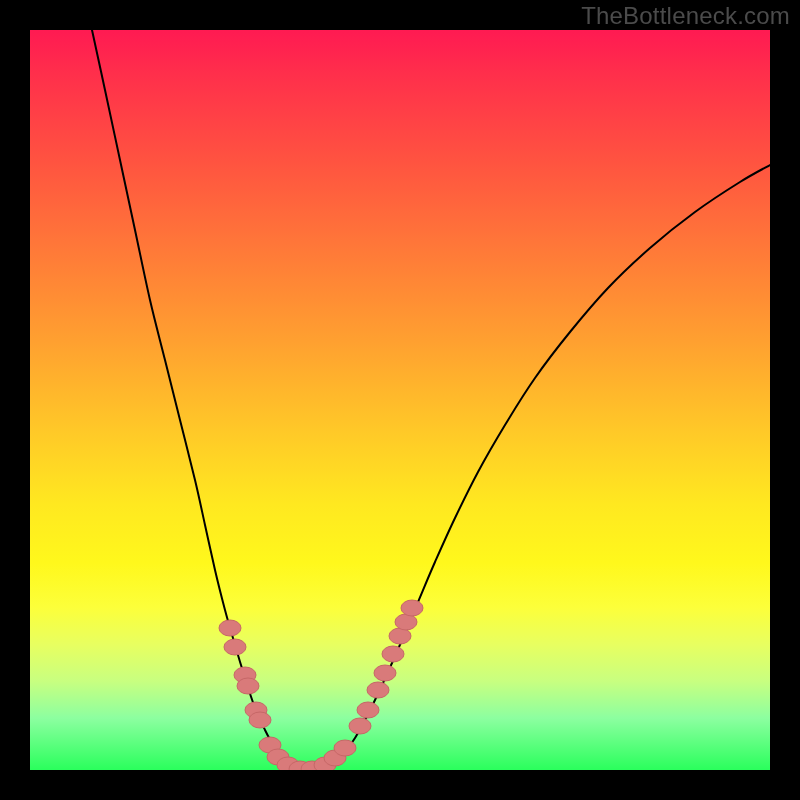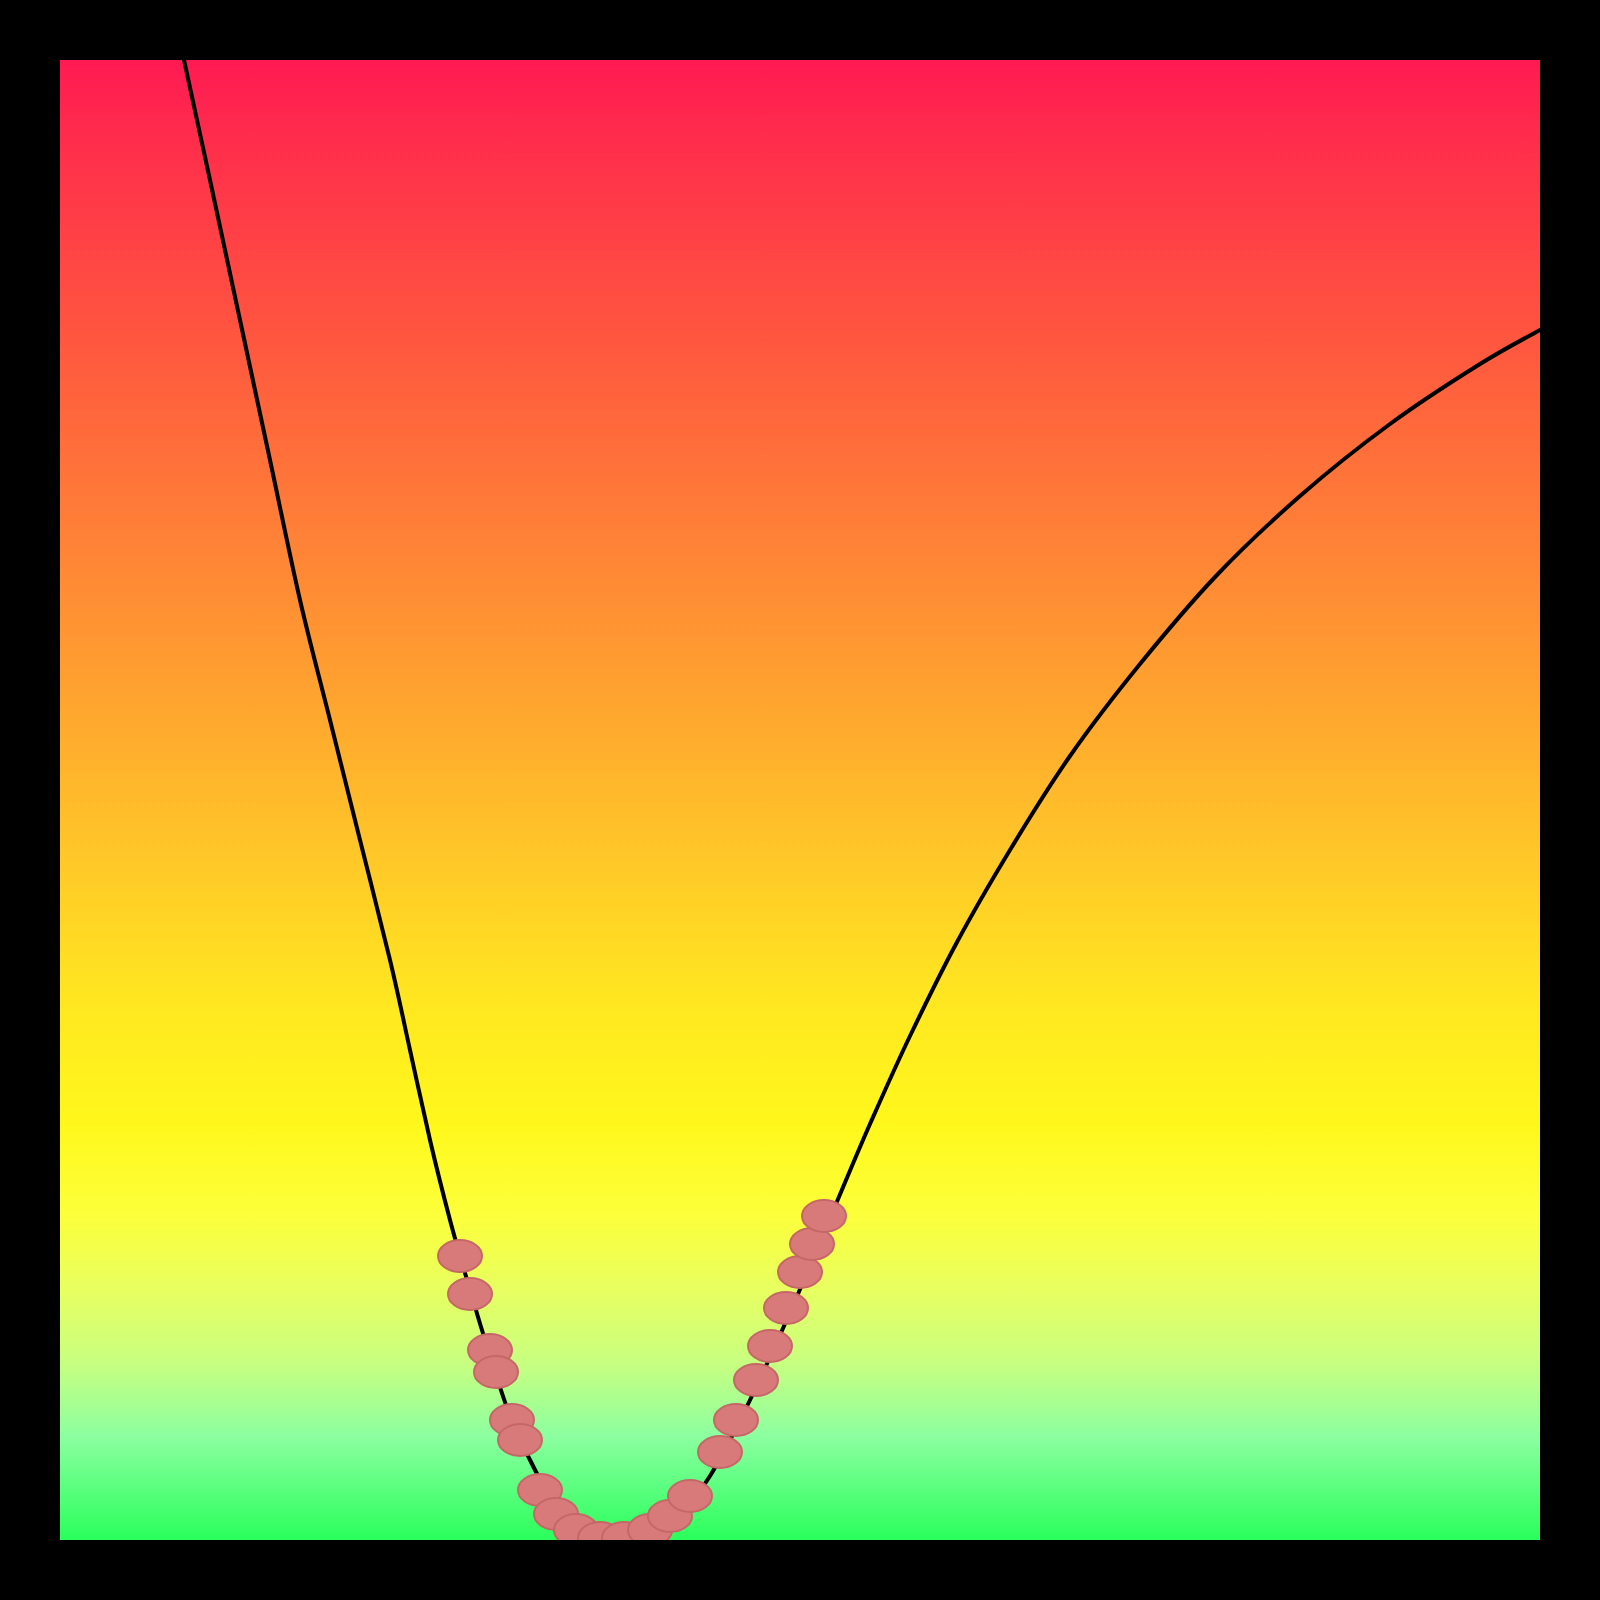--- a/index.html
+++ b/index.html
@@ -55,20 +55,21 @@
   }
   svg.curve {
     position: absolute;
     left: 0; top: 0;
   }
 </style>
 </head>
 <body>
 
 <div class="frame">
+  <div class="watermark">TheBottleneck.com</div>
   <div class="plot">
     <div class="gradient"></div>
     <svg class="curve" width="740" height="740" viewBox="0 0 740 740">
       <path id="curvePath" fill="none" stroke-width="2" stroke-linecap="round" stroke-linejoin="round" d="M 62 0 C 64.2 10.0 70.3 38.3 75 60 C 79.7 81.7 85.0 106.7 90 130 C 95.0 153.3 100.0 176.7 105 200 C 110.0 223.3 115.0 248.3 120 270 C 125.0 291.7 130.0 310.0 135 330 C 140.0 350.0 145.0 370.0 150 390 C 155.0 410.0 160.8 432.5 165 450 C 169.2 467.5 171.7 480.0 175 495 C 178.3 510.0 181.7 525.8 185 540 C 188.3 554.2 191.7 567.5 195 580 C 198.3 592.5 201.7 603.7 205 615 C 208.3 626.3 211.7 637.5 215 648 C 218.3 658.5 221.7 669.3 225 678 C 228.3 686.7 231.7 693.3 235 700 C 238.3 706.7 241.7 713.0 245 718 C 248.3 723.0 251.7 726.8 255 730 C 258.3 733.2 261.7 735.3 265 737 C 268.3 738.7 271.7 739.5 275 740 C 278.3 740.5 281.7 740.3 285 740 C 288.3 739.7 291.7 739.3 295 738 C 298.3 736.7 301.7 734.7 305 732 C 308.3 729.3 311.7 726.0 315 722 C 318.3 718.0 321.7 713.3 325 708 C 328.3 702.7 331.7 696.3 335 690 C 338.3 683.7 341.2 678.0 345 670 C 348.8 662.0 353.5 652.0 358 642 C 362.5 632.0 367.0 621.7 372 610 C 377.0 598.3 382.5 585.0 388 572 C 393.5 559.0 398.8 546.0 405 532 C 411.2 518.0 417.8 503.0 425 488 C 432.2 473.0 439.7 457.5 448 442 C 456.3 426.5 465.5 410.7 475 395 C 484.5 379.3 494.2 363.5 505 348 C 515.8 332.5 527.8 317.0 540 302 C 552.2 287.0 564.7 272.0 578 258 C 591.3 244.0 605.5 230.7 620 218 C 634.5 205.3 650.0 193.0 665 182 C 680.0 171.0 697.5 159.8 710 152 C 722.5 144.2 735.0 137.8 740 135 " stroke="#000000"></path>
       <g id="markers">
           <ellipse cx="200" cy="598" rx="11" ry="8" fill="#d97a7a" stroke="#c66767" stroke-width="1"></ellipse>
           <ellipse cx="205" cy="617" rx="11" ry="8" fill="#d97a7a" stroke="#c66767" stroke-width="1"></ellipse>
           <ellipse cx="215" cy="645" rx="11" ry="8" fill="#d97a7a" stroke="#c66767" stroke-width="1"></ellipse>
           <ellipse cx="218" cy="656" rx="11" ry="8" fill="#d97a7a" stroke="#c66767" stroke-width="1"></ellipse>
           <ellipse cx="226" cy="680" rx="11" ry="8" fill="#d97a7a" stroke="#c66767" stroke-width="1"></ellipse>

